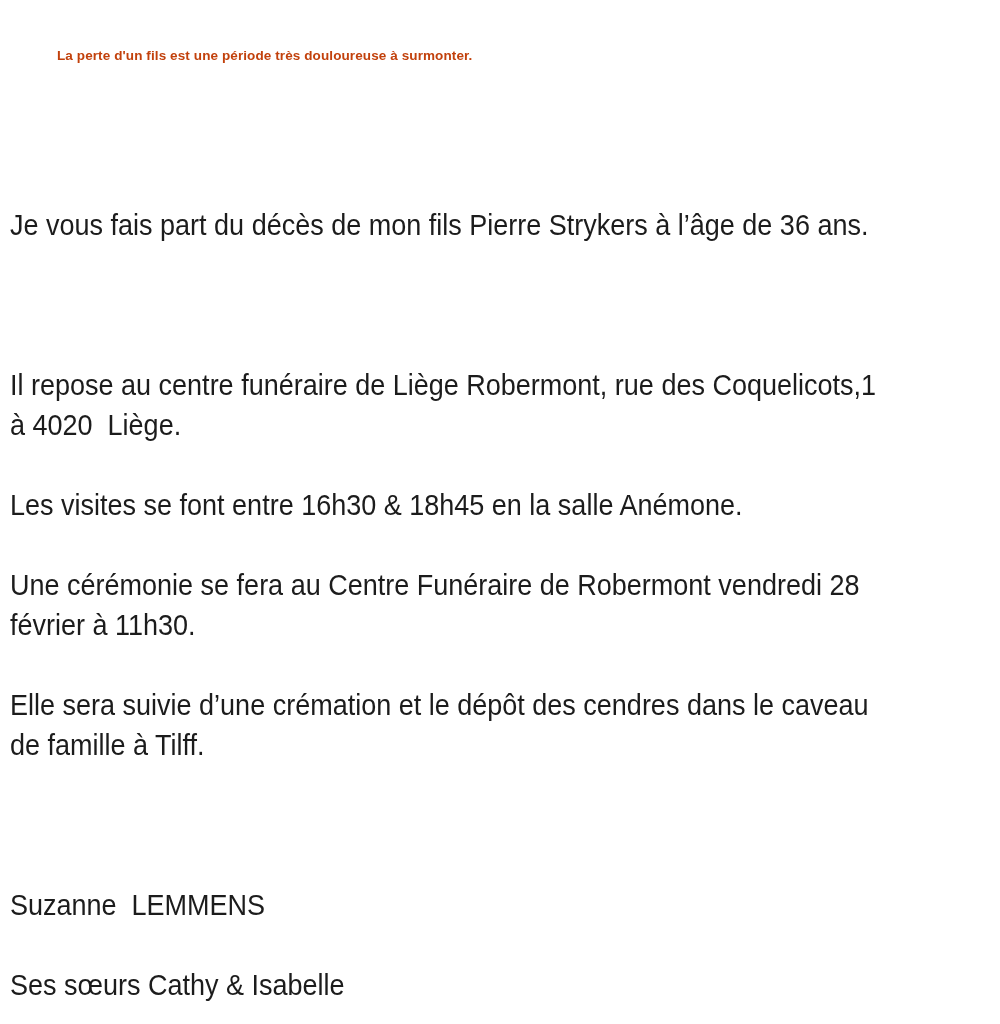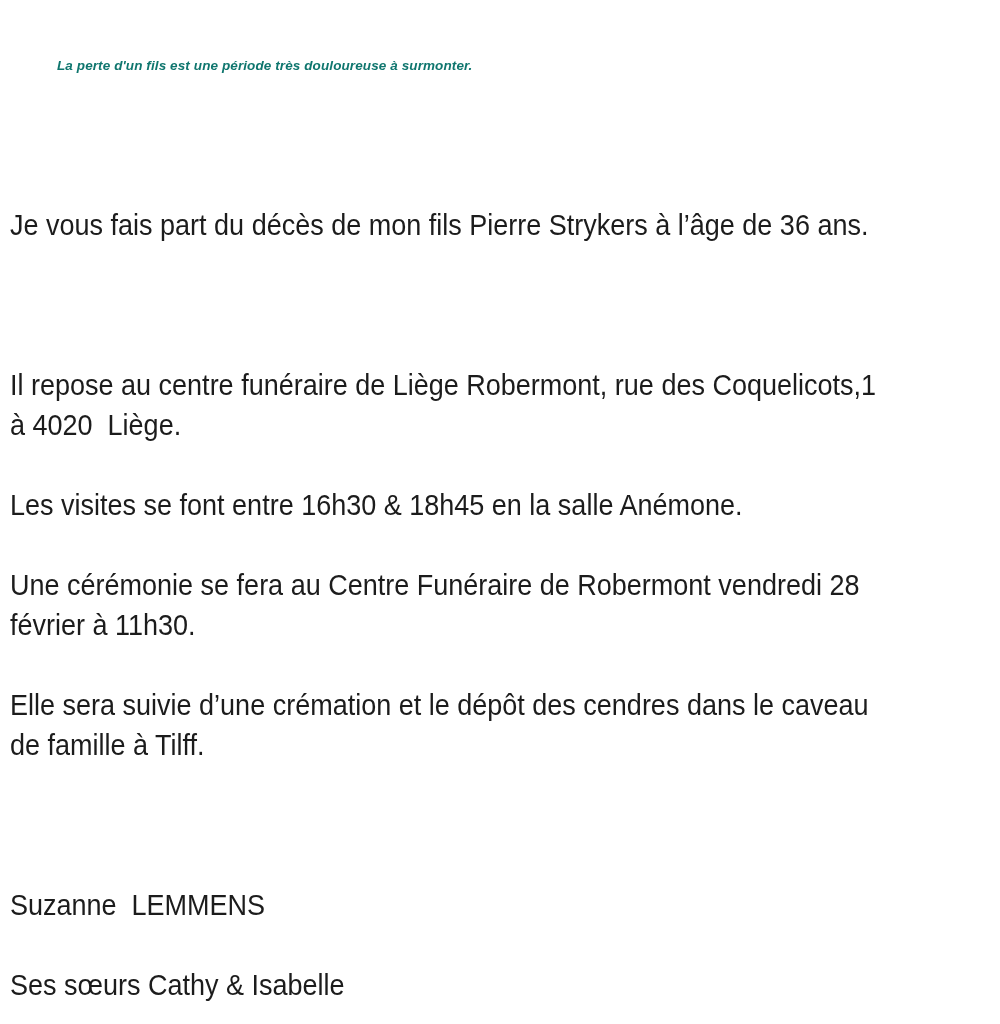--- a/index.html
+++ b/index.html
@@ -12,25 +12,24 @@
     width: 1000px;
     height: 1024px;
     background: #ffffff;
     overflow: hidden;
     font-family: "Liberation Sans", "DejaVu Sans", sans-serif;
     color: #1a1a1a;
   }
   .epigraph {
     position: absolute;
     left: 57px;
-    top: 58px;
+    top: 48px;
     font-size: 13.5px;
     font-weight: bold;
-    font-style: italic;
-    color: #0f766e;
+    color: #c2410c;
     letter-spacing: 0.1px;
     white-space: pre;
   }
   .body-block {
     position: absolute;
     left: 10px;
     top: 205px;
     width: 1100px;
     transform: scaleX(0.9);
     transform-origin: top left;

